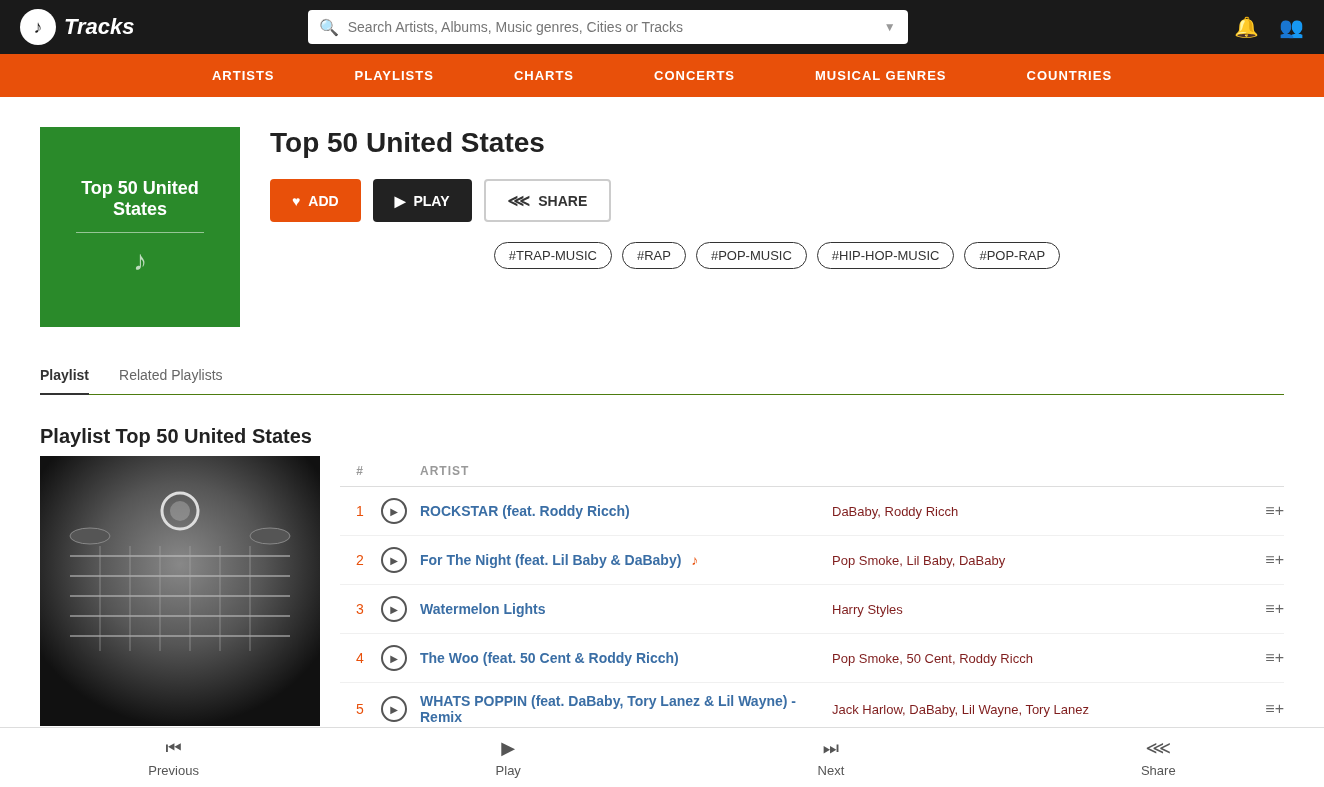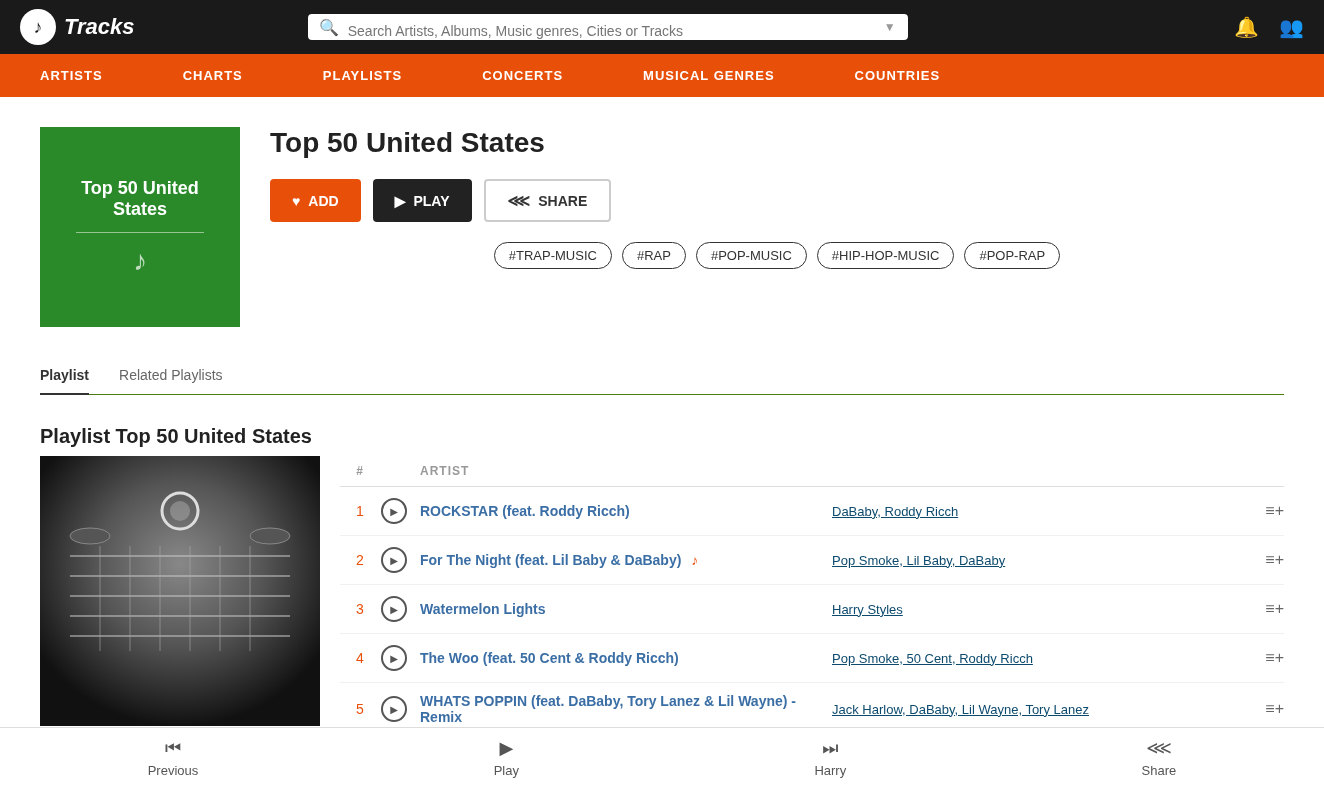--- a/index.html
+++ b/index.html
@@ -36,21 +36,21 @@
       font-size: 18px;
     }
     .search-bar {
       flex: 1;
       max-width: 600px;
       margin: 0 auto;
       position: relative;
     }
     .search-bar input {
       width: 100%;
-      padding: 9px 16px 1px 40px;
+      padding: 9px 16px 9px 40px;
       border-radius: 4px;
       border: none;
       font-size: 14px;
       background: white;
       color: #666;
     }
     .search-bar .search-icon-inner {
       position: absolute;
       left: 12px;
       top: 50%;
@@ -72,21 +72,21 @@
       gap: 20px;
       color: white;
       font-size: 20px;
       margin-left: auto;
     }
 
     
     .nav {
       background: #e8500a;
       display: flex;
-      justify-content: flex-start;
+      justify-content: center;
       gap: 0;
     }
     .nav-item {
       color: white;
       font-size: 13px;
       font-weight: bold;
       letter-spacing: 1px;
       padding: 14px 40px;
       cursor: pointer;
       text-decoration: none;
@@ -301,23 +301,22 @@
       cursor: pointer;
       font-weight: bold;
     }
     .track-name .note-icon {
       color: #e8500a;
       margin-left: 6px;
     }
 
     .track-artist {
       font-size: 13px;
-      color: #0c4a6e;
-      cursor: pointer;
-      text-decoration: underline;
+      color: #7f1d1d;
+      cursor: pointer;
     }
 
     .track-add {
       color: #666;
       cursor: pointer;
       font-size: 16px;
       text-align: right;
     }
 
     .section-title {
@@ -373,22 +372,22 @@
   </div>
 
   <div class="header-icons">
     <span style="cursor:pointer;">🔔</span>
     <span style="cursor:pointer;">👥</span>
   </div>
 </header>
 
 <nav class="nav">
   <a class="nav-item" href="#">ARTISTS</a>
+  <a class="nav-item" href="#">PLAYLISTS</a>
   <a class="nav-item" href="#">CHARTS</a>
-  <a class="nav-item" href="#">PLAYLISTS</a>
   <a class="nav-item" href="#">CONCERTS</a>
   <a class="nav-item" href="#">MUSICAL GENRES</a>
   <a class="nav-item" href="#">COUNTRIES</a>
 </nav>
 
 <main class="main">
 
   <div class="content-top">
 
     <div class="playlist-cover">
@@ -551,19 +550,19 @@
   <button class="footer-btn">
     <span class="footer-icon">⏮</span>
     <span>Previous</span>
   </button>
   <button class="footer-btn">
     <span class="footer-icon">▶</span>
     <span>Play</span>
   </button>
   <button class="footer-btn">
     <span class="footer-icon">⏭</span>
-    <span>Harry</span>
+    <span>Next</span>
   </button>
   <button class="footer-btn">
     <span class="footer-icon">⋘</span>
     <span>Share</span>
   </button>
 </footer>
 
 </body></html>

